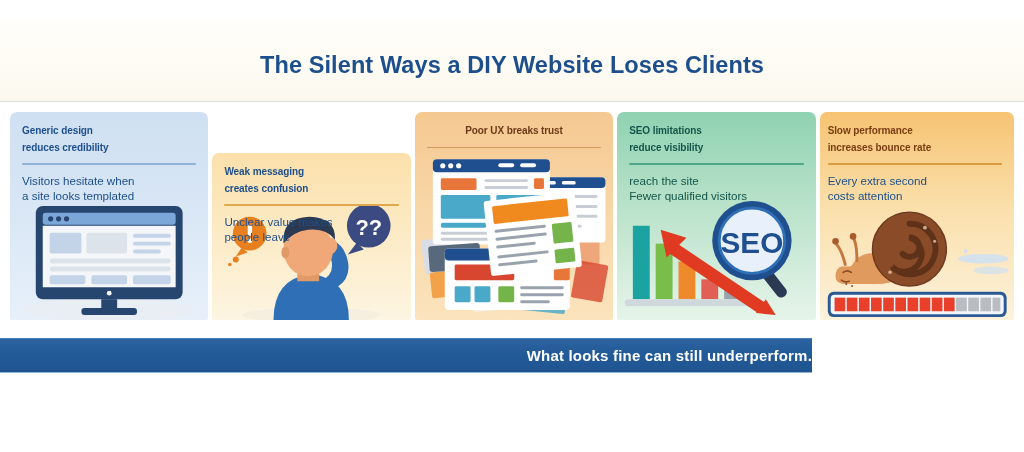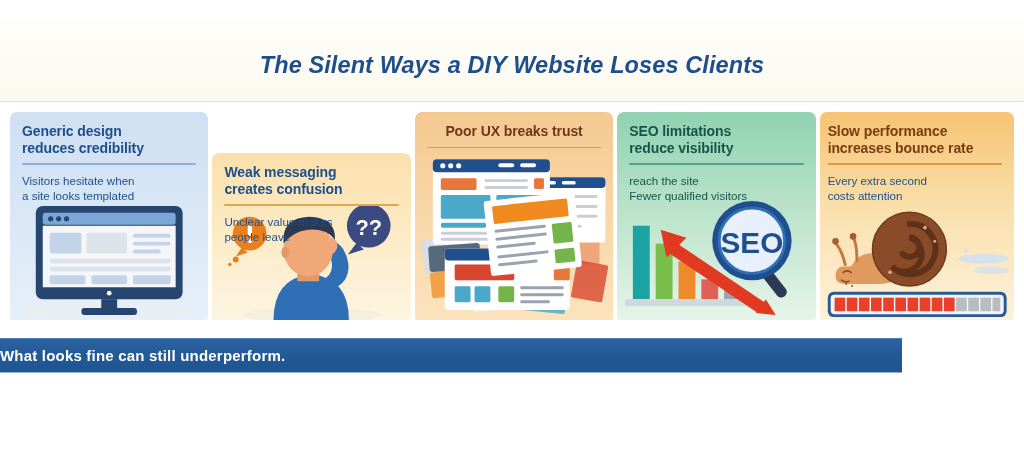--- a/index.html
+++ b/index.html
@@ -30,40 +30,39 @@
   .page-title {
     position: absolute;
     left: 0; top: 52px;
     width: 1024px;
     text-align: center;
     font-size: 23.5px;
     font-weight: bold;
     letter-spacing: .1px;
     color: #1d4f8c;
     font-family: "Liberation Sans", sans-serif;
-    font-style: italic;
   }
   
   .panel-strip {
     position: absolute;
     left: 10px; top: 112px;
     width: 1004px; height: 208px;
     display: flex;
     gap: 4px;
   }
   .panel {
     position: relative;
     flex: 1 1 0;
     border-radius: 7px 7px 2px 2px;
     overflow: hidden;
     box-sizing: border-box;
     padding: 11px 12px 0 12px;
   }
   .panel-heading {
-    font-size: 14px;
+    font-size: 10px;
     font-weight: bold;
     line-height: 16.5px;
     letter-spacing: -0.1px;
     position: relative;
     z-index: 4;
   }
   .panel-rule {
     height: 1.5px;
     margin: 7px 0 8px 0;
     border-radius: 1px;
@@ -84,28 +83,28 @@
   }
   .panel-art svg { display: block; width: 100%; height: 100%; }
   
   .panel.ux .panel-heading { text-align: center; }
   .panel.ux .panel-art { height: 168px; }
 
   
   .bottom-banner {
     position: absolute;
     left: 0; top: 338px;
-    width: 902px; height: 35px;
+    width: 812px; height: 35px;
     background: linear-gradient(180deg,#2b629f 0%,#225a97 50%,#1f5490 100%);
     border-top: 1px solid #4b7fba;
     border-bottom: 1px solid #8fb0d4;
     box-sizing: border-box;
     display: flex;
     align-items: center;
-    justify-content: flex-start;
+    justify-content: flex-end;
   }
   .bottom-banner-text {
     color: #ffffff;
     font-size: 15px;
     font-weight: bold;
     letter-spacing: .2px;
   }
 </style>
 </head>
 <body>

